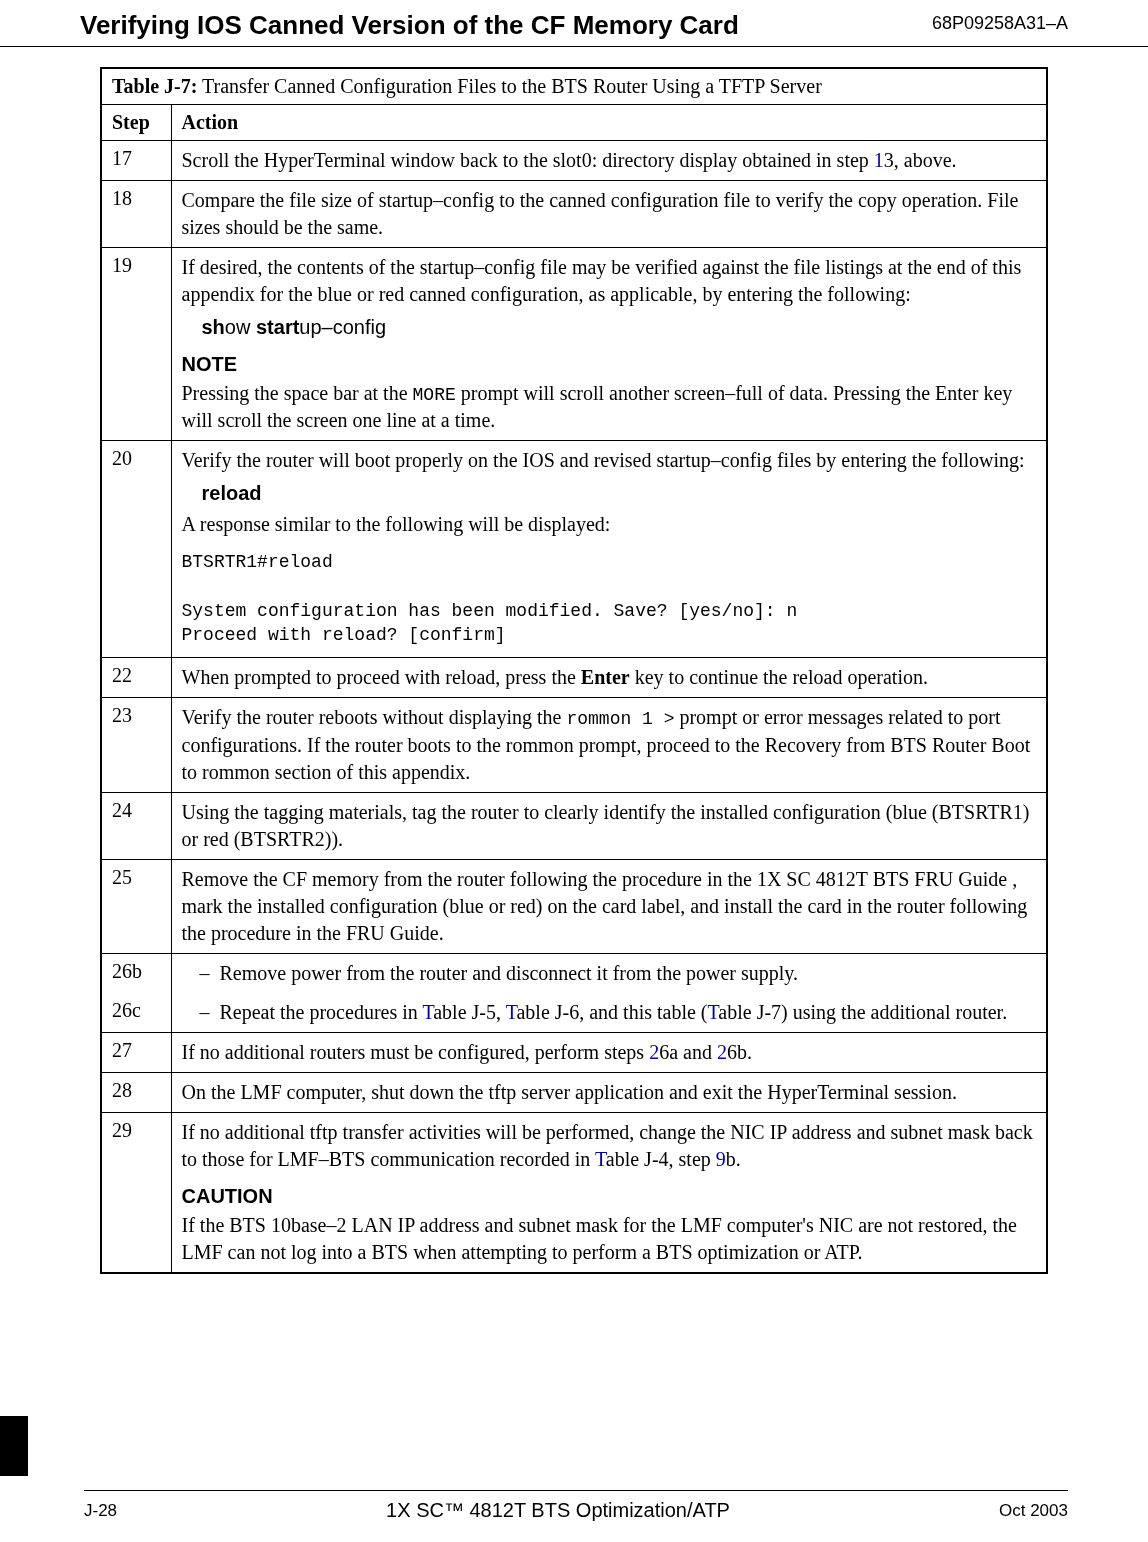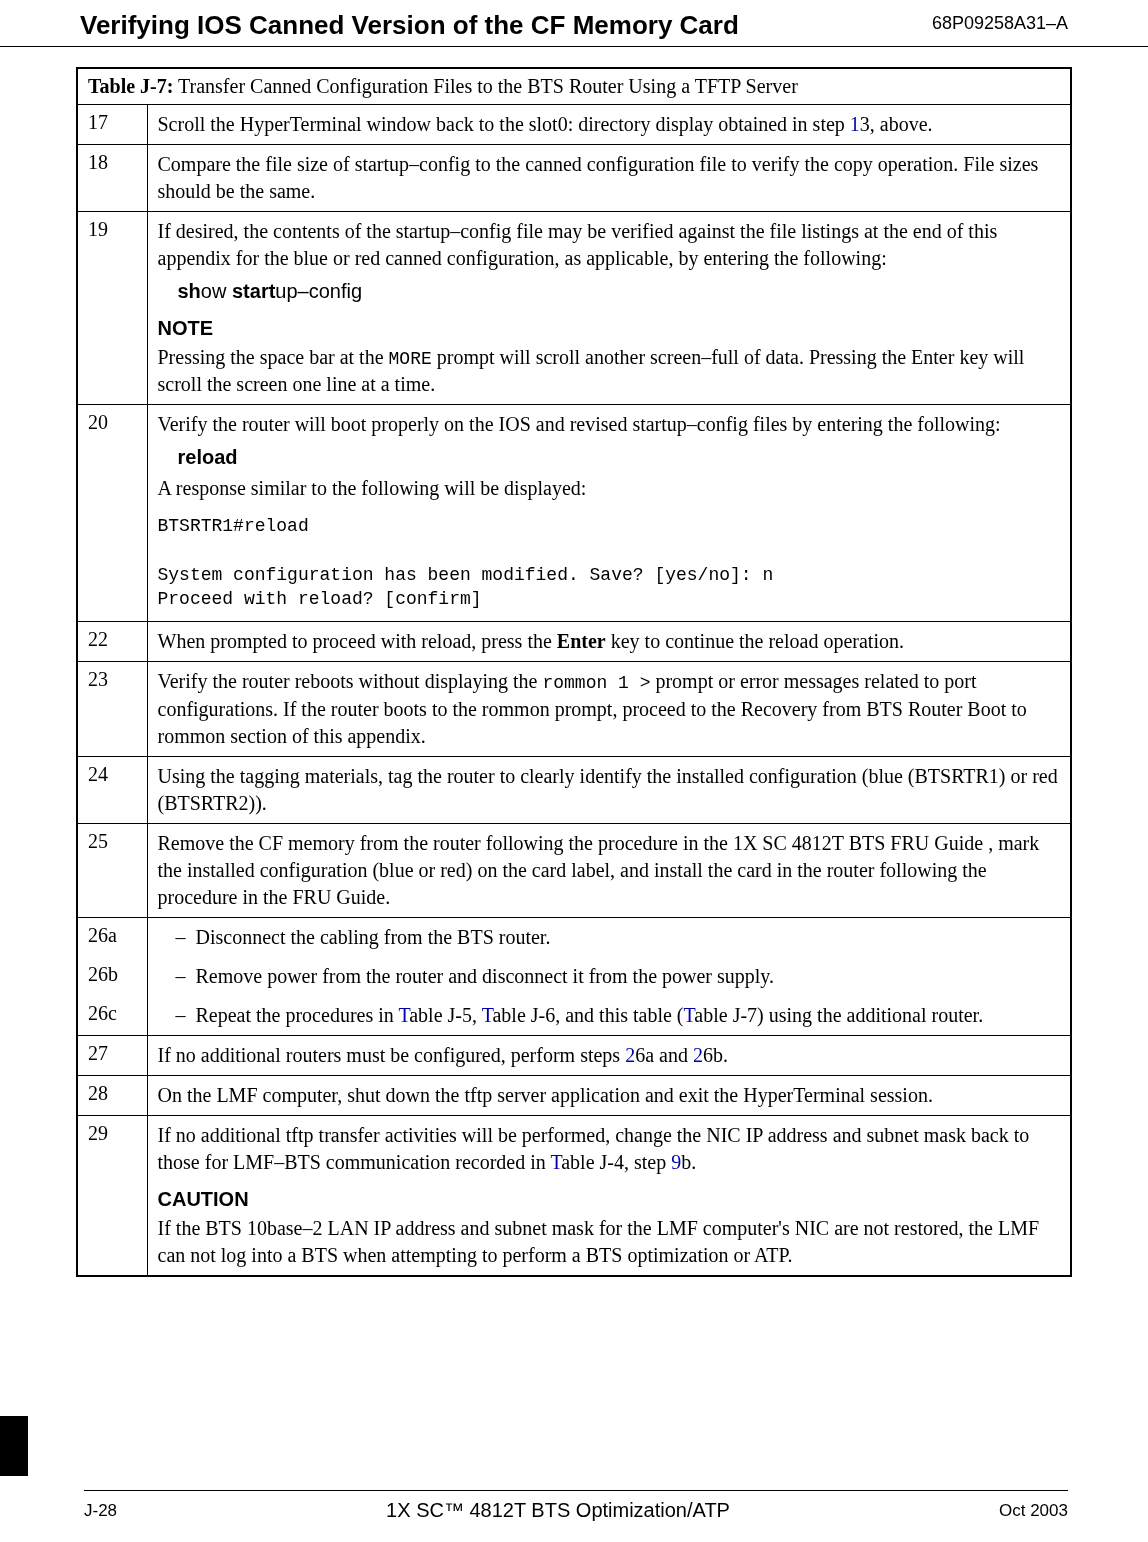--- a/index.html
+++ b/index.html
@@ -28,21 +28,21 @@
       font-family: Arial, Helvetica, sans-serif;
       font-weight: bold;
       font-size: 26px;
     }
     .header-doc {
       font-family: Arial, Helvetica, sans-serif;
       font-size: 18px;
       margin-top: 3px;
     }
     .content {
-      padding: 0 76px;
+      padding: 0 100px;
     }
     table.main-table {
       width: 100%;
       border-collapse: collapse;
       border: 2px solid #000;
       font-size: 20px;
     }
     table.main-table td, table.main-table th {
       border: 1px solid #000;
       padding: 6px 10px;
@@ -176,20 +176,24 @@
 
 <div class="content">
   <table class="main-table">
     <tbody>
         <tr>
       <td colspan="2" class="table-caption">
         <span class="table-caption-label">Table J-7:</span><span> Transfer Canned Configuration Files to the BTS Router Using a TFTP Server</span>
       </td>
     </tr>
     <tr>
+      <th class="step-col">Step</th>
+      <th class="action-col">Action</th>
+    </tr>
+    <tr>
       <td class="step-num">17</td>
       <td class="action-cell">
         <span>Scroll the HyperTerminal window back to the slot0: directory display obtained in step </span><span class="blue-link">1</span><span>3, above.</span>
       </td>
     </tr>
     <tr>
       <td class="step-num">18</td>
       <td class="action-cell">Compare the file size of startup–config to the canned configuration file to verify the copy operation. File sizes should be the same.</td>
     </tr>
     <tr>
@@ -230,29 +234,20 @@
       </td>
     </tr>
     <tr>
       <td class="step-num">24</td>
       <td class="action-cell">Using the tagging materials, tag the router to clearly identify the installed configuration (blue (BTSRTR1) or red (BTSRTR2)).</td>
     </tr>
     <tr>
       <td class="step-num">25</td>
       <td class="action-cell">
         <span>Remove the CF memory from the router following the procedure in the </span><span class="italic">1X SC 4812T BTS FRU Guide</span><span> , mark the installed configuration (blue or red) on the card label, and install the card in the router following the procedure in the FRU Guide.</span>
-      </td>
-    </tr>
-    <tr>
-      <td class="step-num" style="border-top:none;border-bottom:none;">26a</td>
-      <td class="action-cell" style="border-top:none;border-bottom:none;">
-        <div class="substep-indent substep-item">
-          <span class="substep-dash">–</span>
-          <span>Disconnect the cabling from the BTS router.</span>
-        </div>
       </td>
     </tr>
     <tr>
       <td class="step-num" style="border-top:none;border-bottom:none;">26b</td>
       <td class="action-cell" style="border-top:none;border-bottom:none;">
         <div class="substep-indent substep-item">
           <span class="substep-dash">–</span>
           <span>Remove power from the router and disconnect it from the power supply.</span>
         </div>
       </td>

